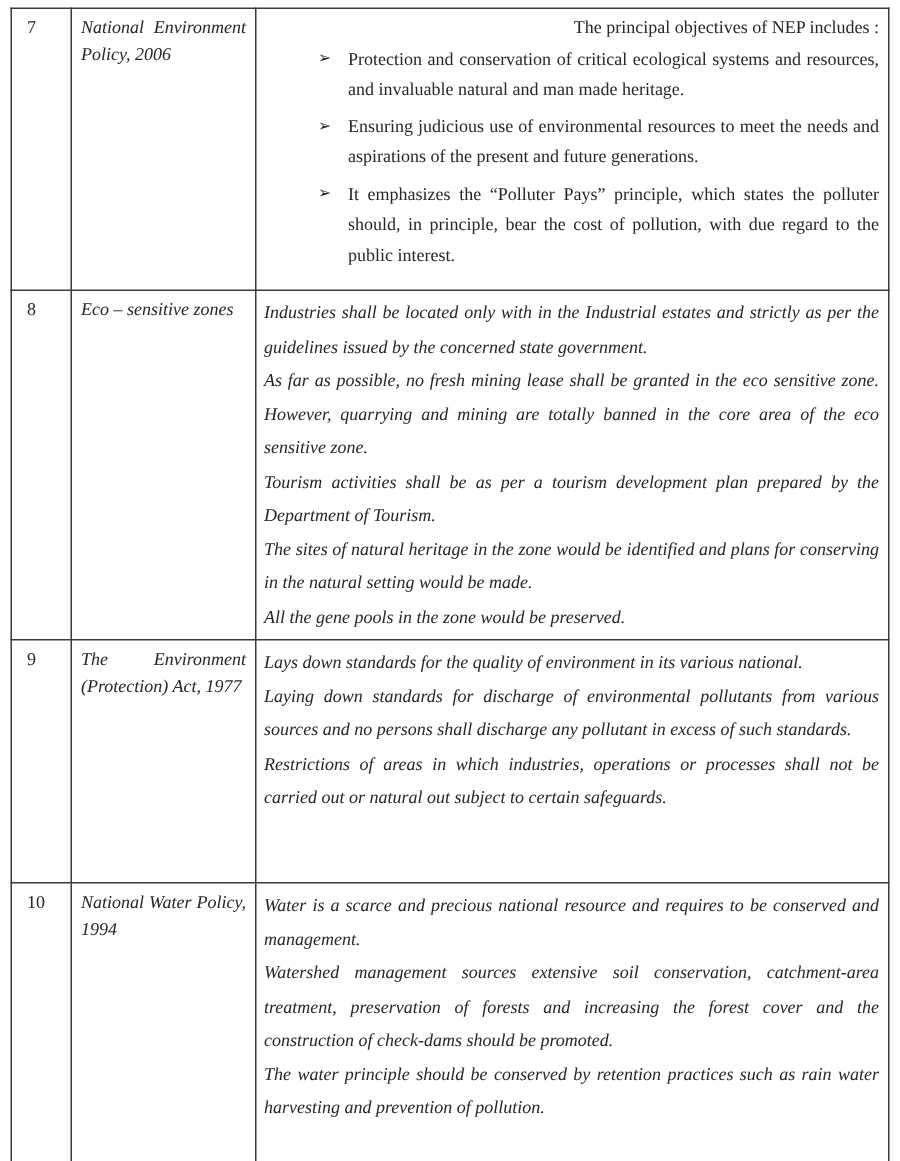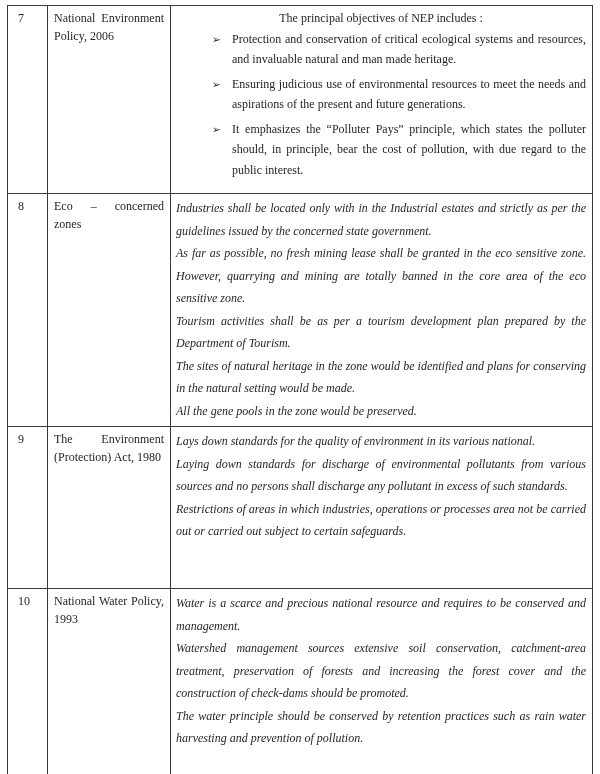--- a/index.html
+++ b/index.html
@@ -35,29 +35,30 @@
   td.c-num {
     width: 40px;
     padding: 3px 3px 0 10px;
     line-height: 18px;
   }
   td.c-name {
     width: 123px;
     padding: 3px 6px 0 6px;
     line-height: 18px;
     text-align: justify;
+    font-style: italic;
   }
   td.c-desc {
     width: 422px;
     padding: 3px 6px 0 5px;
     line-height: 22.5px;
     text-align: justify;
   }
   tr.r7 td.c-desc { line-height: 20.5px; padding-top: 2px; }
-  .intro { text-align: center; }
+  .intro { text-align: right; }
   .bullet {
     position: relative;
     padding-left: 56px;
     margin-bottom: 4px;
   }
   .bullet .marker {
     position: absolute;
     left: 36px; top: 0;
     font-family: "DejaVu Sans", sans-serif;
     font-size: 10.5px;
@@ -98,51 +99,51 @@
             <span>It emphasizes the “Polluter Pays” principle, which states the polluter should, in principle, bear the cost of pollution, with due regard to the public interest.</span>
           </div>
         </td>
       </tr>
 
       <tr class="r8">
         <td class="c-num">
           <span>8</span>
         </td>
         <td class="c-name">
-          <span>Eco – concerned zones</span>
+          <span>Eco – sensitive zones</span>
         </td>
         <td class="c-desc">
           <p class="para">Industries shall be located only with in the Industrial estates and strictly as per the guidelines issued by the concerned state government.</p>
           <p class="para">As far as possible, no fresh mining lease shall be granted in the eco sensitive zone. However, quarrying and mining are totally banned in the core area of the eco sensitive zone.</p>
           <p class="para">Tourism activities shall be as per a tourism development plan prepared by the Department of Tourism.</p>
           <p class="para">The sites of natural heritage in the zone would be identified and plans for conserving in the natural setting would be made.</p>
           <p class="para">All the gene pools in the zone would be preserved.</p>
         </td>
       </tr>
 
       <tr class="r9">
         <td class="c-num">
           <span>9</span>
         </td>
         <td class="c-name">
-          <span>The Environment (Protection) Act, 1980</span>
+          <span>The Environment (Protection) Act, 1977</span>
         </td>
         <td class="c-desc">
           <p class="para">Lays down standards for the quality of environment in its various national.</p>
           <p class="para">Laying down standards for discharge of environmental pollutants from various sources and no persons shall discharge any pollutant in excess of such standards.</p>
-          <p class="para">Restrictions of areas in which industries, operations or processes area not be carried out or carried out subject to certain safeguards.</p>
+          <p class="para">Restrictions of areas in which industries, operations or processes shall not be carried out or natural out subject to certain safeguards.</p>
         </td>
       </tr>
 
       <tr class="r10">
         <td class="c-num">
           <span>10</span>
         </td>
         <td class="c-name">
-          <span>National Water Policy, 1993</span>
+          <span>National Water Policy, 1994</span>
         </td>
         <td class="c-desc">
           <p class="para">Water is a scarce and precious national resource and requires to be conserved and management.</p>
           <p class="para">Watershed management sources extensive soil conservation, catchment-area treatment, preservation of forests and increasing the forest cover and the construction of check-dams should be promoted.</p>
           <p class="para">The water principle should be conserved by retention practices such as rain water harvesting and prevention of pollution.</p>
         </td>
       </tr>
 
     </tbody>
   </table>

